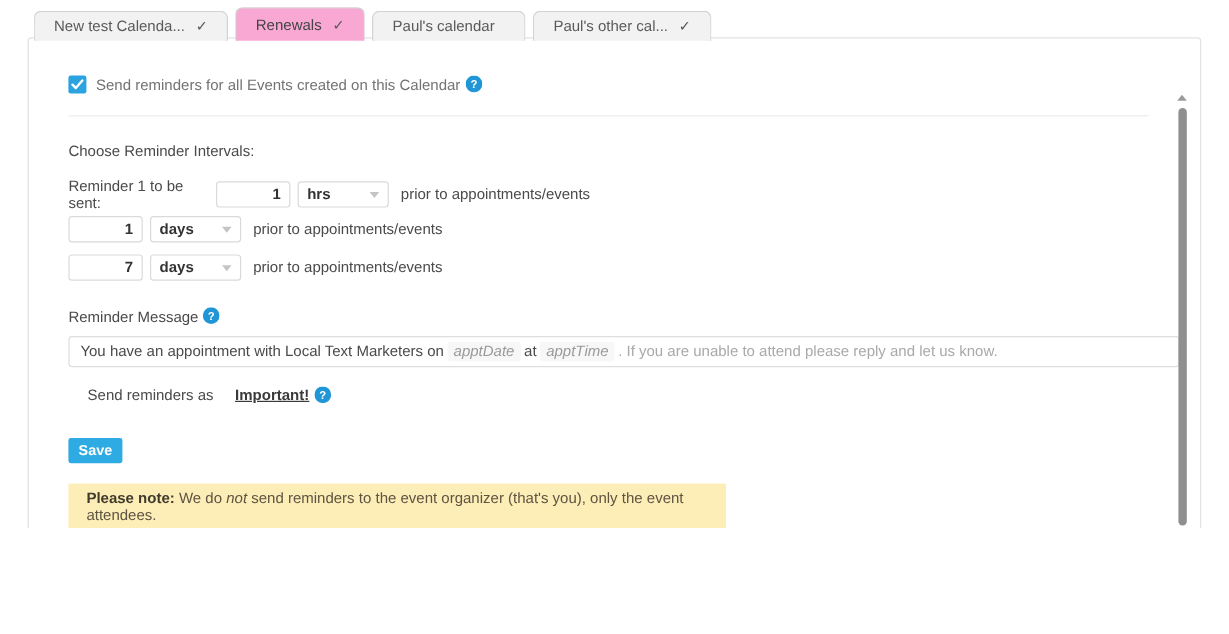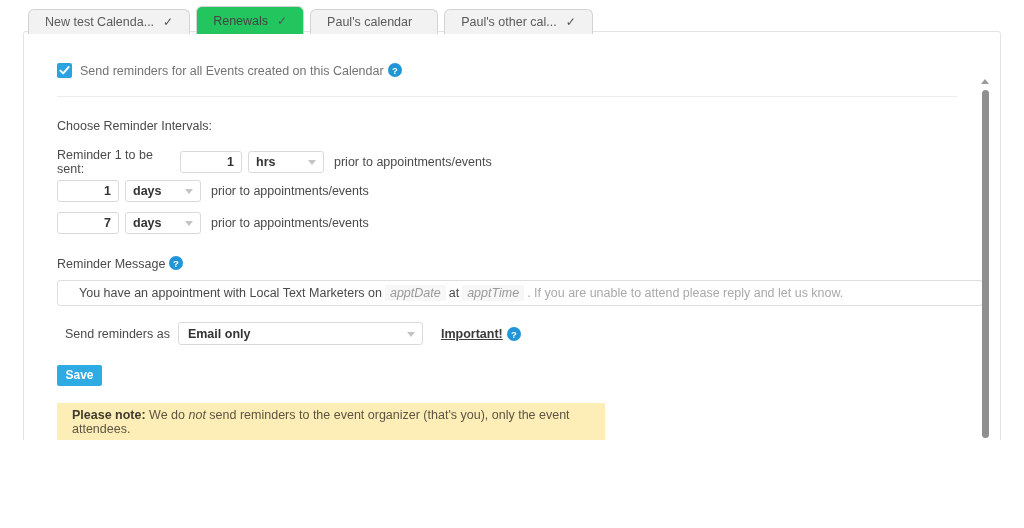--- a/index.html
+++ b/index.html
@@ -36,21 +36,21 @@
     border: 1px solid #d3d3d3;
     border-bottom: none;
     border-radius: 6px 6px 0 0;
     background: #f2f2f2;
     color: #5a5a5a;
     font-size: 12.5px;
     white-space: nowrap;
     position: relative;
   }
   .tab.active {
-    background: #22c55e;
+    background: #f9a8d4;
     color: #444;
     height: 28px;
     border-color: #d3d3d3;
     z-index: 3;
   }
   .tab .check {
     color: #555;
     font-size: 12px;
     line-height: 1;
   }
@@ -177,42 +177,41 @@
   .msg-box {
     position: absolute;
     left: 0; top: 248px;
     width: 926px; height: 26px;
     box-sizing: border-box;
     border: 1px solid #dedede;
     border-radius: 3px;
     background: #fff;
     display: flex;
     align-items: center;
-    padding: 0 21px;
+    padding: 0 9px;
     font-size: 12.5px;
     color: #4a4a4a;
     white-space: nowrap;
     overflow: hidden;
   }
   .token {
     display: inline-block;
     font-style: italic;
     color: #9a9a9a;
     background: #f7f7f7;
     border-radius: 2px;
     padding: 1px 5px;
     margin: 0 3px;
   }
   .msg-tail { color: #a9a9a9; }
 
   .sendas-row {
     position: absolute;
-    left: 8px; top: 290px;
-    display: flex;
-    align-items: center;
+    left: 16px; top: 290px;
+    display: flex;
     font-size: 12.5px;
     color: #4a4a4a;
   }
   .sel-wide {
     position: relative;
     width: 245px; height: 23px;
     box-sizing: border-box;
     margin-left: 8px;
     border: 1px solid #dadada;
     border-radius: 3px;
@@ -374,24 +373,20 @@
         <div class="msg-box">
           <span>You have an appointment with Local Text Marketers on</span>
           <span class="token">apptDate</span>
           <span>at</span>
           <span class="token">apptTime</span>
           <span class="msg-tail">. If you are unable to attend please reply and let us know.</span>
         </div>
 
         <div class="sendas-row">
           <span>Send reminders as</span>
-          <span class="sel-wide">
-            <span>Email only</span>
-            <span class="caret"></span>
-          </span>
           <span class="important">Important!</span>
           <span class="help">
               <svg width="14" height="14" viewBox="0 0 14 14">
                 <circle cx="7" cy="7" r="7" fill="#2196d6"></circle>
                 <text x="7" y="10.5" text-anchor="middle" font-family="Liberation Sans, sans-serif" font-size="9.5" font-weight="bold" fill="#ffffff">?</text>
               </svg>
             </span>
         </div>
 
         <button class="save-btn">Save</button>

